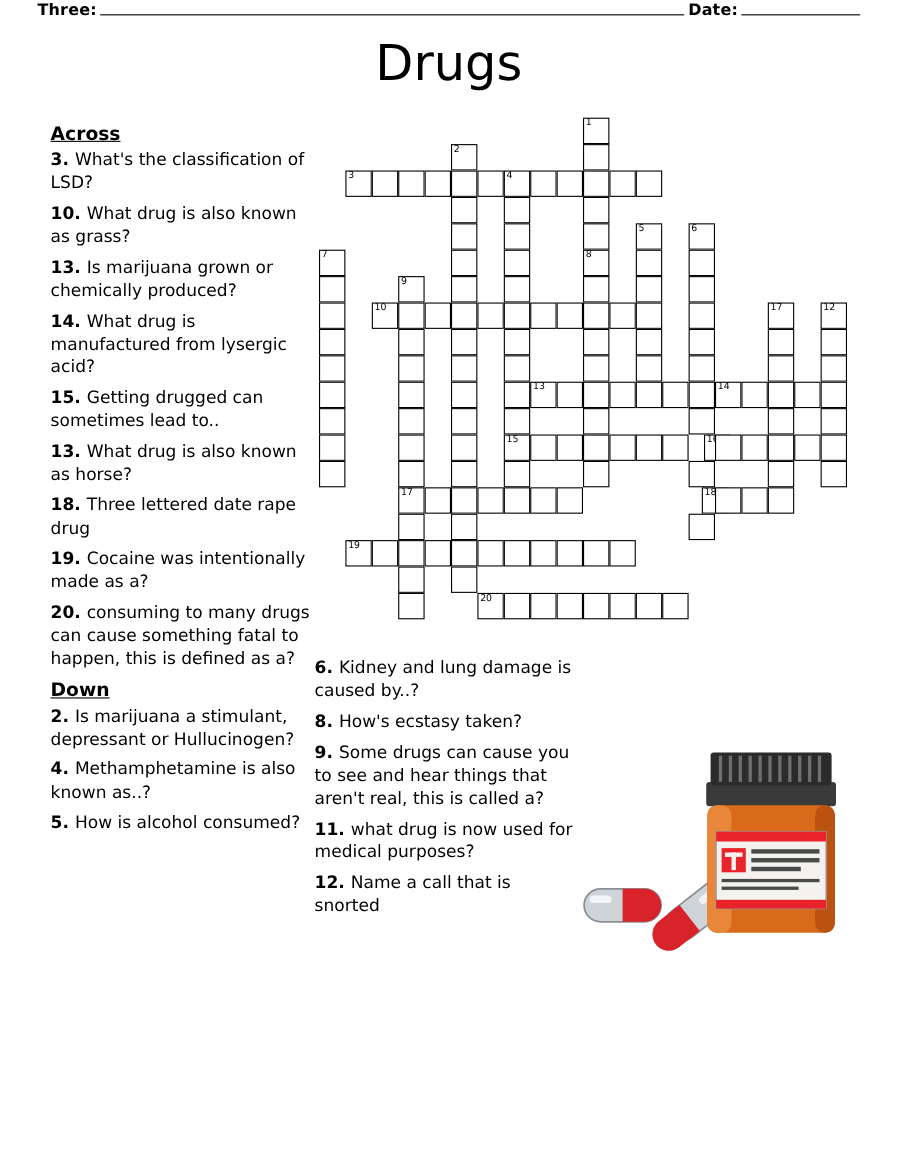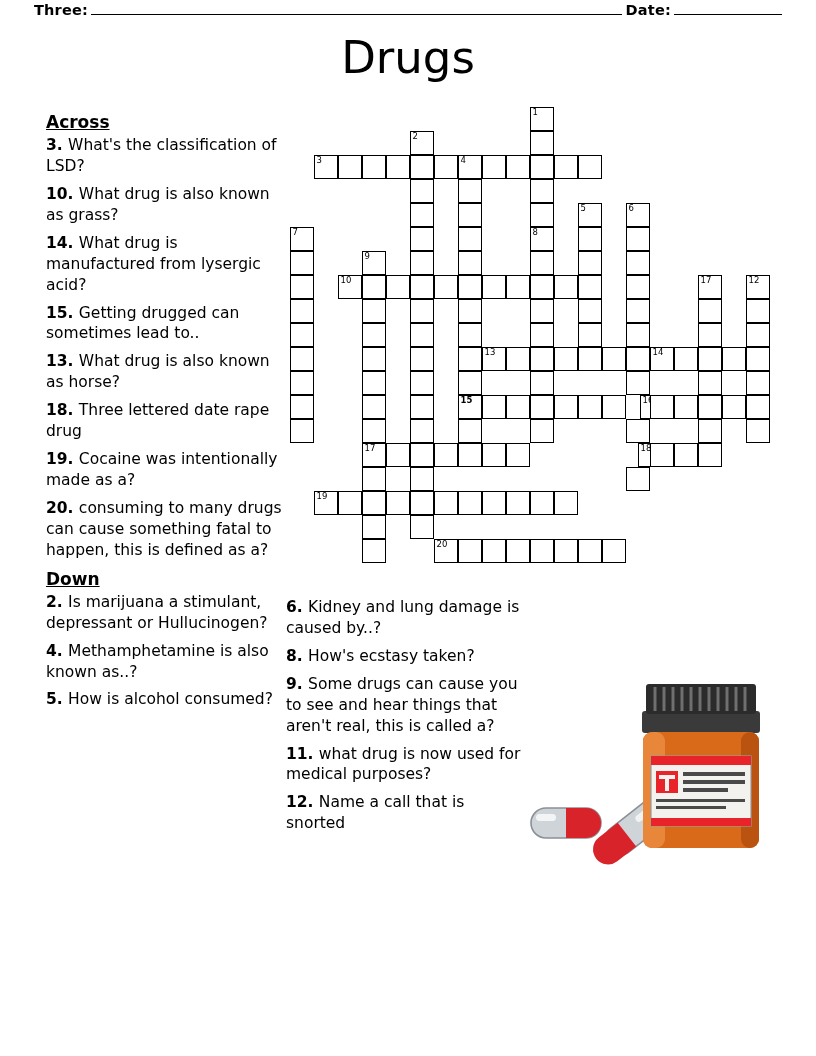--- a/index.html
+++ b/index.html
@@ -247,21 +247,21 @@
     <div class="cell" style="left: 72px; top: 264px;"></div>
     <div class="cell" style="left: 120px; top: 264px;"></div>
     <div class="cell" style="left: 168px; top: 264px;"></div>
     <div class="cell" style="left: 240px; top: 264px;"></div>
     <div class="cell" style="left: 336px; top: 264px;"></div>
     <div class="cell" style="left: 408px; top: 264px;"></div>
     <div class="cell" style="left: 456px; top: 264px;"></div>
     <div class="cell" style="left: 0px; top: 288px;"></div>
     <div class="cell" style="left: 72px; top: 288px;"></div>
     <div class="cell" style="left: 120px; top: 288px;"></div>
-    <div class="cell" style="left: 168px; top: 288px; font-weight: bold;">
+    <div class="cell" style="left: 168px; top: 288px;">
       <span class="cnum">15</span>
     </div>
     <div class="cell" style="left: 192px; top: 288px;"></div>
     <div class="cell" style="left: 216px; top: 288px;"></div>
     <div class="cell" style="left: 240px; top: 288px;"></div>
     <div class="cell" style="left: 264px; top: 288px;"></div>
     <div class="cell" style="left: 288px; top: 288px;"></div>
     <div class="cell" style="left: 312px; top: 288px;"></div>
     <div class="cell" style="left: 350px; top: 288px;">
       <span class="cnum">16</span>
@@ -323,20 +323,21 @@
     <div class="cell" style="left: 264px; top: 432px;"></div>
     <div class="cell" style="left: 288px; top: 432px;"></div>
     <div class="cell" style="left: 312px; top: 432px;"></div>
   </div>
 
 <div class="clues-left">
   <div class="section-head">Across</div>
   <div id="across-list">
       <div class="clue"><span class="num">3. </span><span class="txt">What's the classification of LSD?</span></div>
       <div class="clue"><span class="num">10. </span><span class="txt">What drug is also known as grass?</span></div>
+      <div class="clue"><span class="num">13. </span><span class="txt">Is marijuana grown or chemically produced?</span></div>
       <div class="clue"><span class="num">14. </span><span class="txt">What drug is manufactured from lysergic acid?</span></div>
       <div class="clue"><span class="num">15. </span><span class="txt">Getting drugged can sometimes lead to..</span></div>
       <div class="clue"><span class="num">13. </span><span class="txt">What drug is also known as horse?</span></div>
       <div class="clue"><span class="num">18. </span><span class="txt">Three lettered date rape drug</span></div>
       <div class="clue"><span class="num">19. </span><span class="txt">Cocaine was intentionally made as a?</span></div>
       <div class="clue"><span class="num">20. </span><span class="txt">consuming to many drugs can cause something fatal to happen, this is defined as a?</span></div>
     </div>
   <div class="section-head" style="margin-top:4px;">Down</div>
   <div id="down-left-list">
       <div class="clue"><span class="num">2. </span><span class="txt">Is marijuana a stimulant, depressant or Hullucinogen?</span></div>

